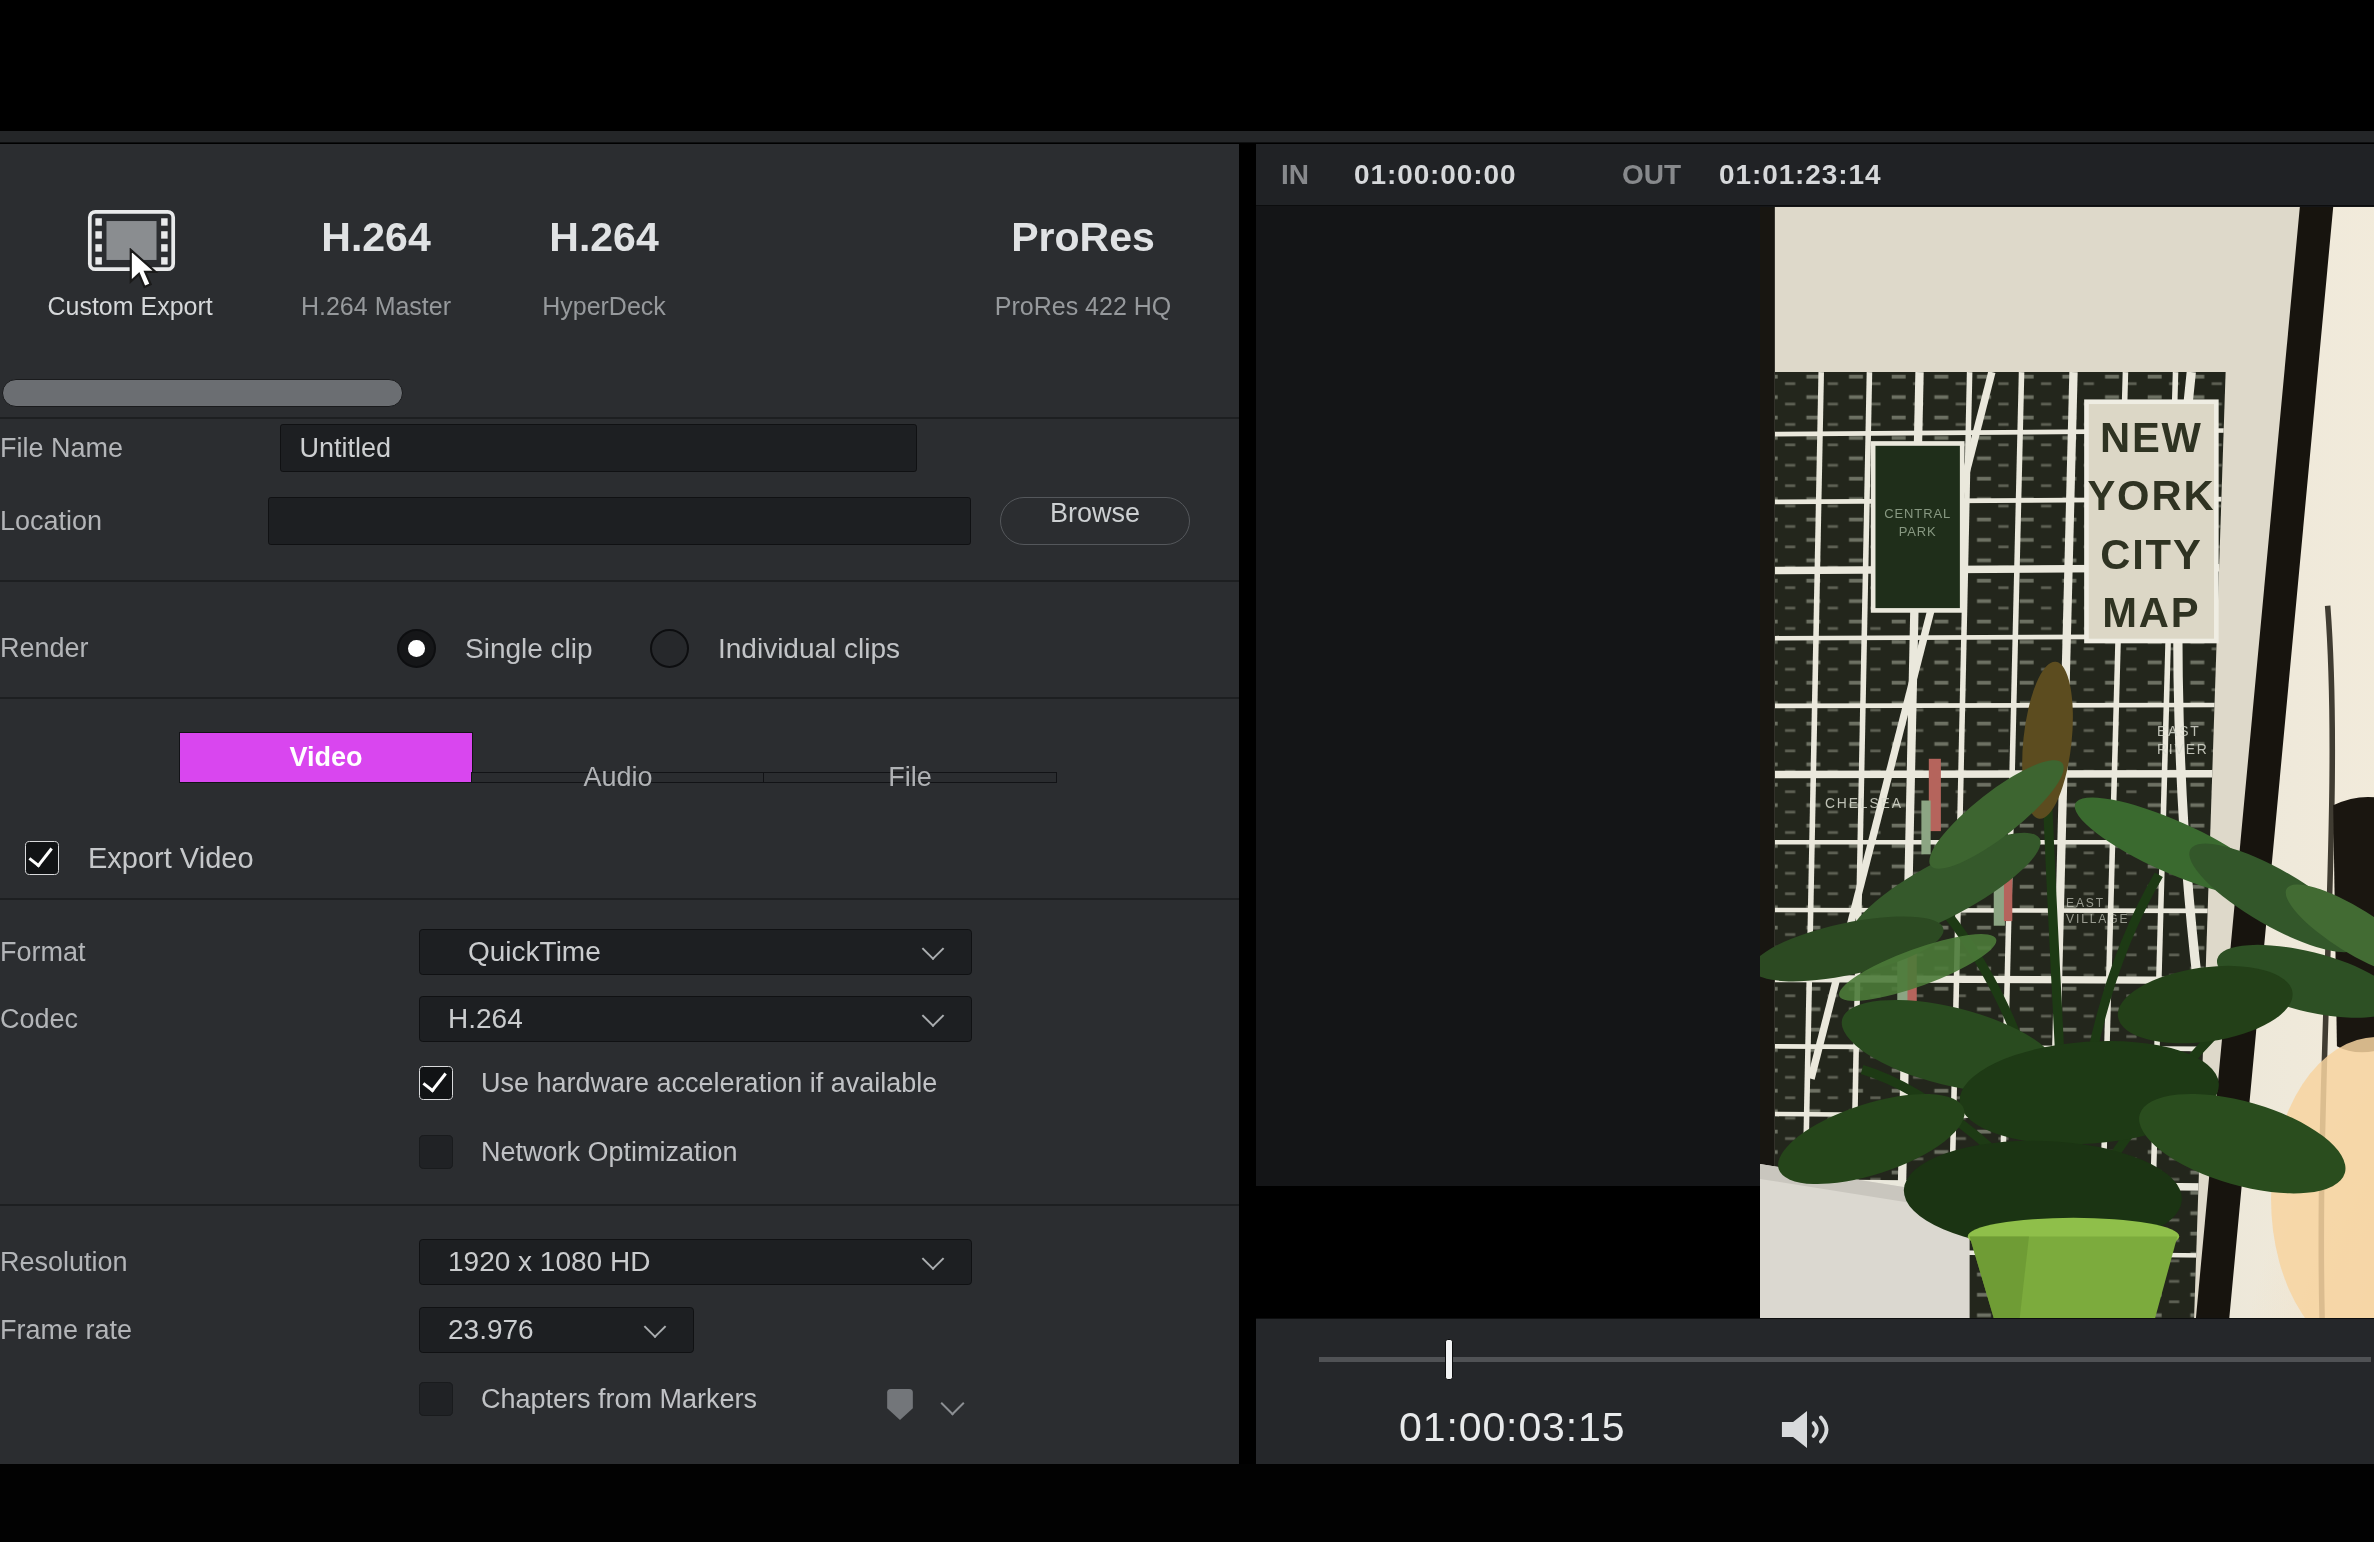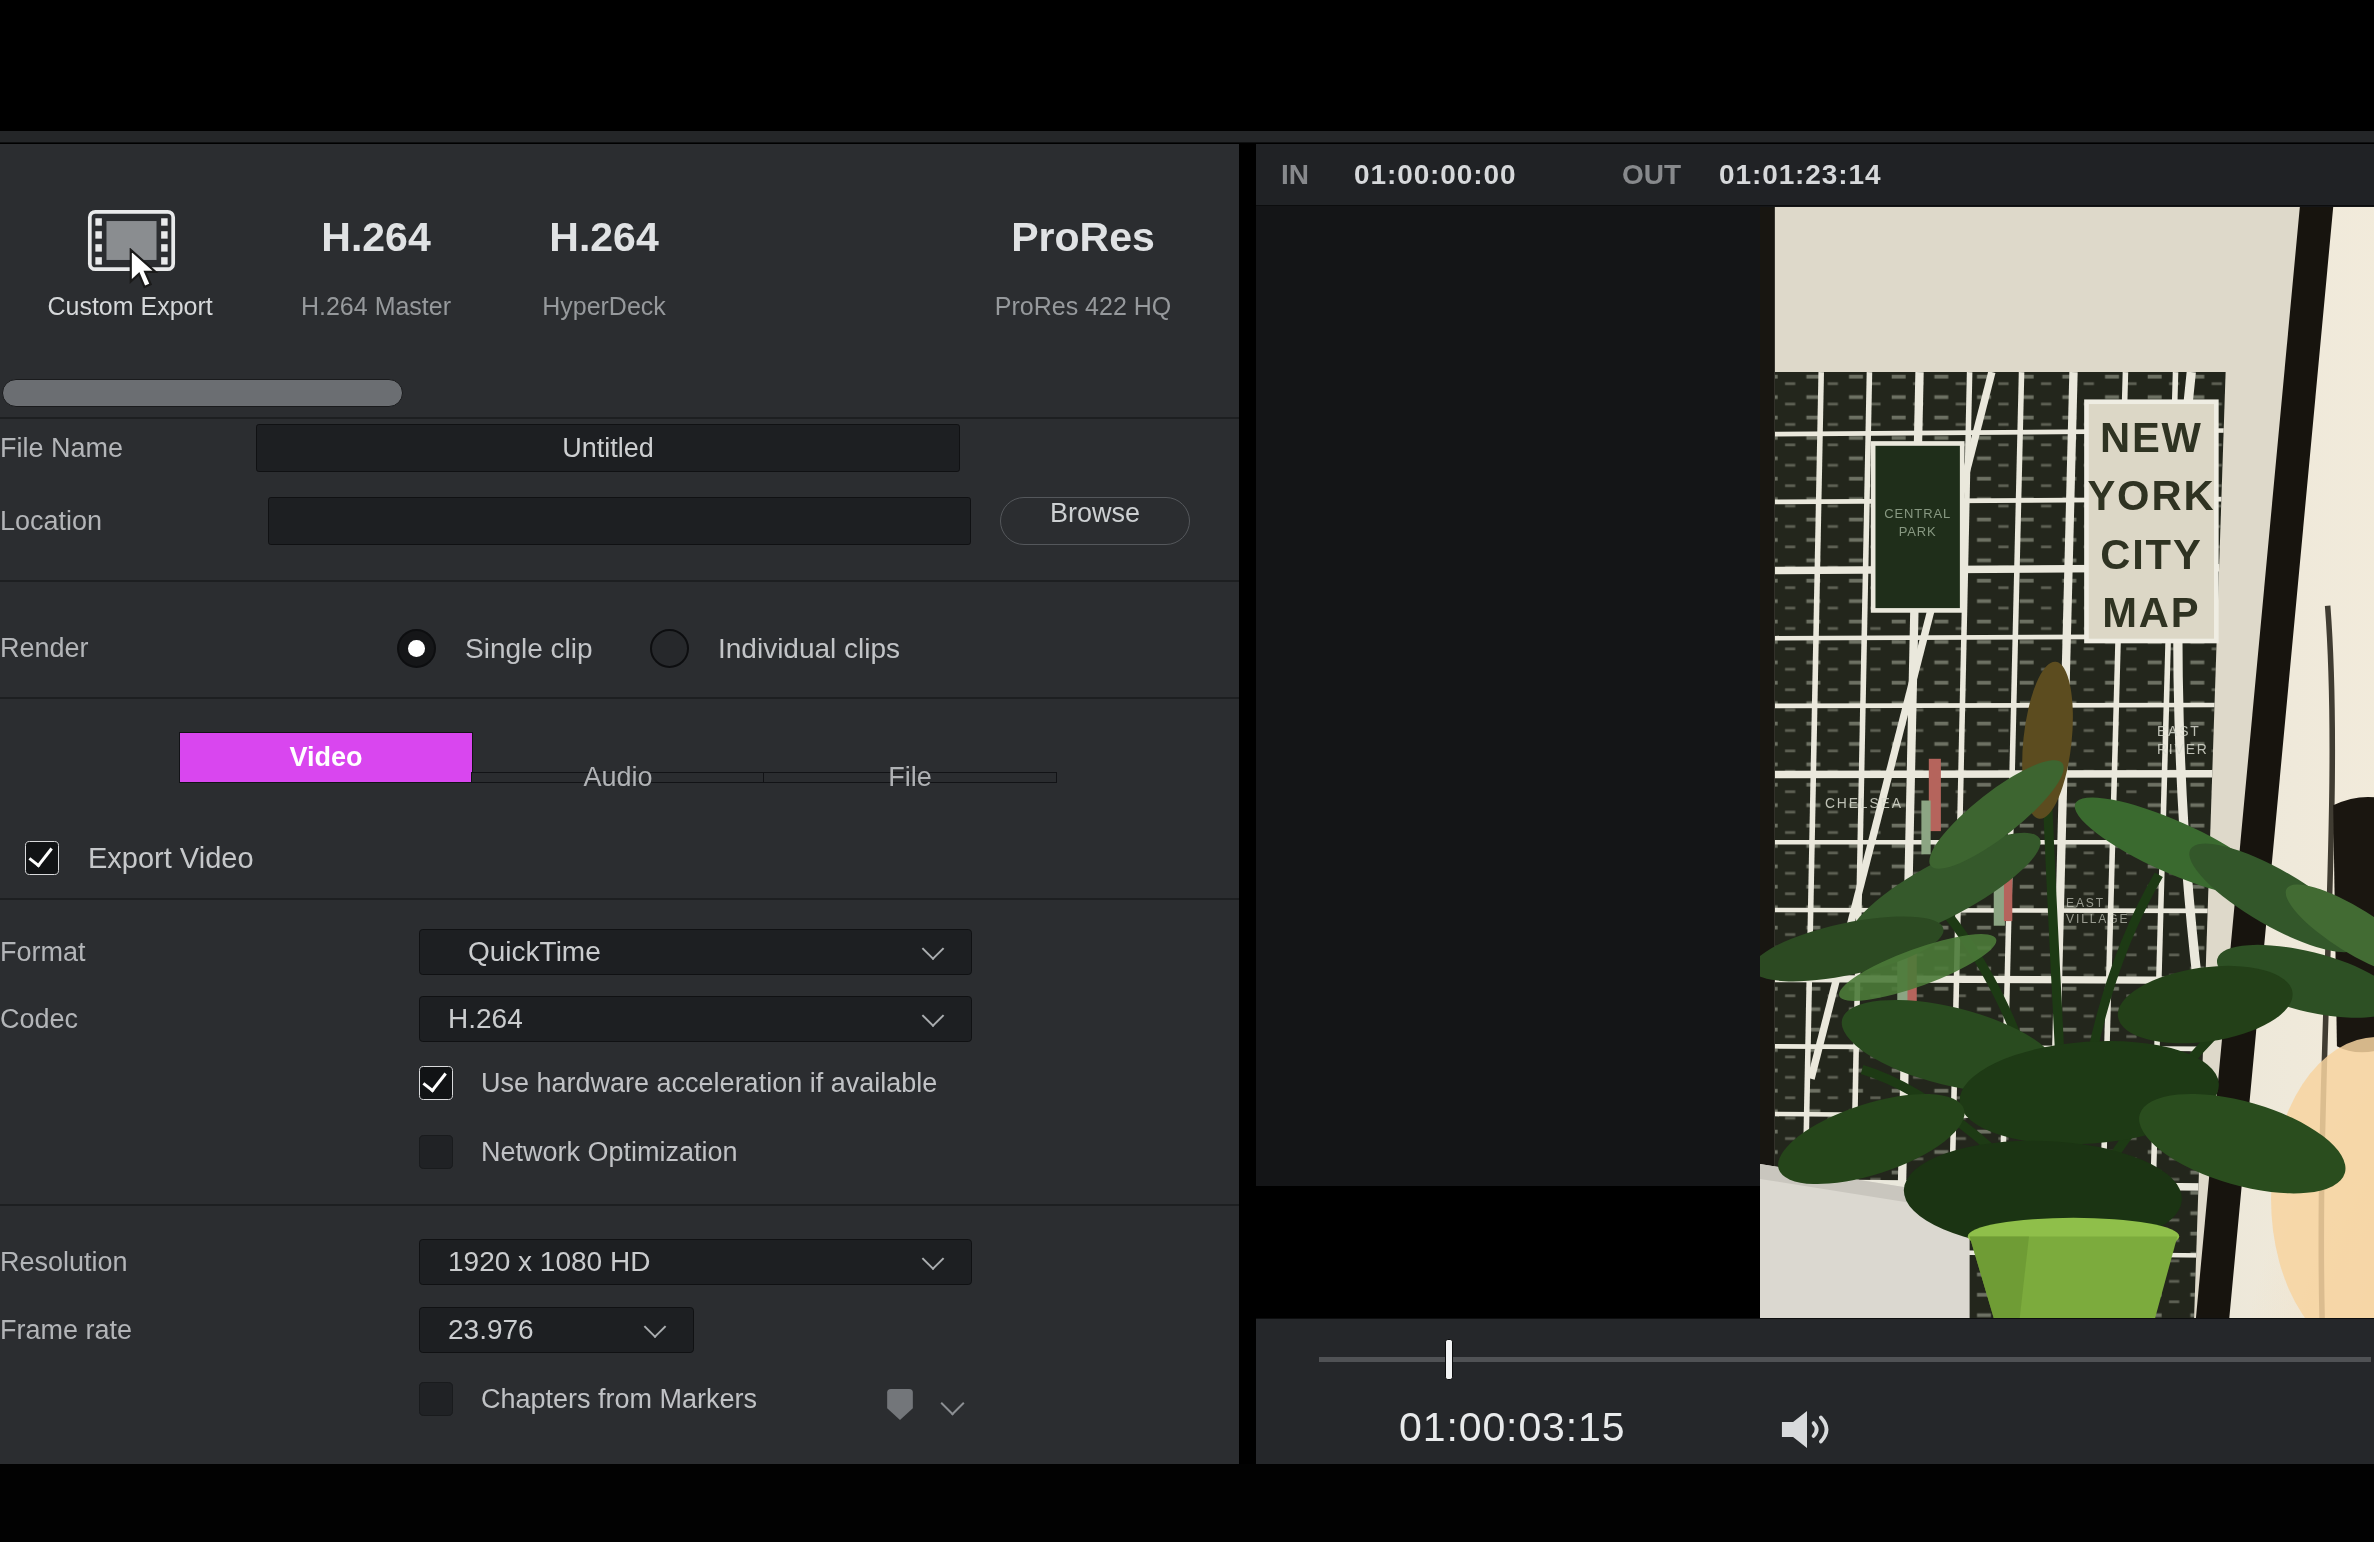--- a/index.html
+++ b/index.html
@@ -106,21 +106,21 @@
     </div>
     <div class="preset" style="left:941px;width:284px;">
       <div class="preset-title">ProRes</div>
       <div class="preset-sub">ProRes 422 HQ</div>
     </div>
 
     <div class="hscroll"></div>
     <div class="sep" style="top:273px"></div>
 
     <div class="flabel" style="width:241px;top:280px;line-height:48px;">File Name</div>
-    <input class="tinput" style="left: 256px; top: 280px; width: 704px; text-align: center;" value="Untitled">
+    <input class="tinput" style="left: 280px; top: 280px; width: 637px;" value="Untitled">
     <div class="flabel" style="width:241px;top:353px;line-height:48px;">Location</div>
     <input class="tinput" style="left: 268px; top: 353px; width: 703px;" value="">
     <div class="btn-browse">
         <span>Browse</span>
       </div>
 
     <div class="sep" style="top:436px"></div>
 
     <div class="flabel" style="width:368px;top:485px;line-height:39px;">Render</div>
     <div class="radio sel" style="left:397px;top:485px;"></div>

